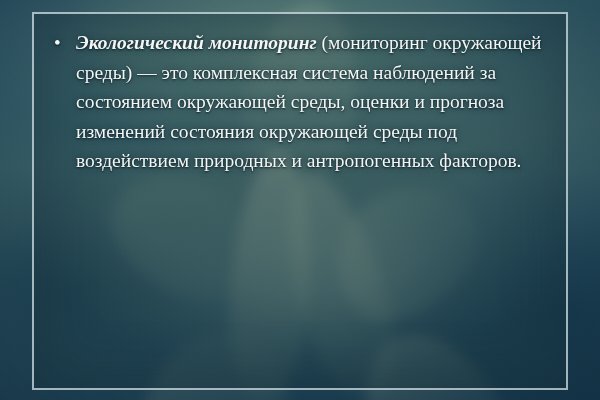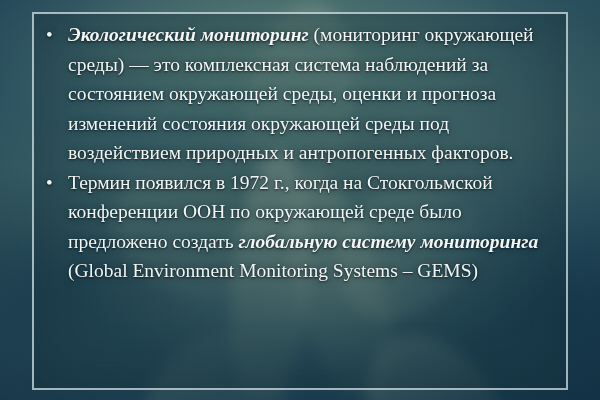--- a/index.html
+++ b/index.html
@@ -82,21 +82,21 @@
     position: absolute;
     left: 8px;
     top: 6px;
     right: 10px;
     color: #f3f6f2;
     font-size: 19.5px;
     line-height: 29.5px;
     text-shadow: 0 1px 2px rgba(8,26,38,0.85), 0 0 6px rgba(8,26,38,0.55);
   }
   ul.bullets {
-    margin: 0;
+    margin: 8px;
     padding: 0;
     list-style: none;
   }
   ul.bullets > li {
     position: relative;
     padding-left: 26px;
     margin: 0 0 0 0;
   }
   ul.bullets > li::before {
     content: "\2022";
@@ -126,20 +126,17 @@
   <div class="leaf leaf-f"></div>
   <div class="leaf leaf-e"></div>
   <div class="bg-tone"></div>
 
   <div class="frame">
     <div class="body-text">
       <ul class="bullets">
         <li>
           <span class="em">Экологический мониторинг</span><span> (мониторинг окружающей среды) — это комплексная система наблюдений за состоянием окружающей среды, оценки и прогноза изменений состояния окружающей среды под воздействием природных и антропогенных факторов.</span>
         </li>
-        <li>
-          <span>Термин появился в 1972 г., когда на Стокгольмской конференции ООН по окружающей среде было предложено создать </span><span class="em">глобальную систему мониторинга</span><span> (Global Environment Monitoring Systems – GEMS)</span>
-        </li>
       </ul>
     </div>
   </div>
 
 </div>
 
 </body></html>

